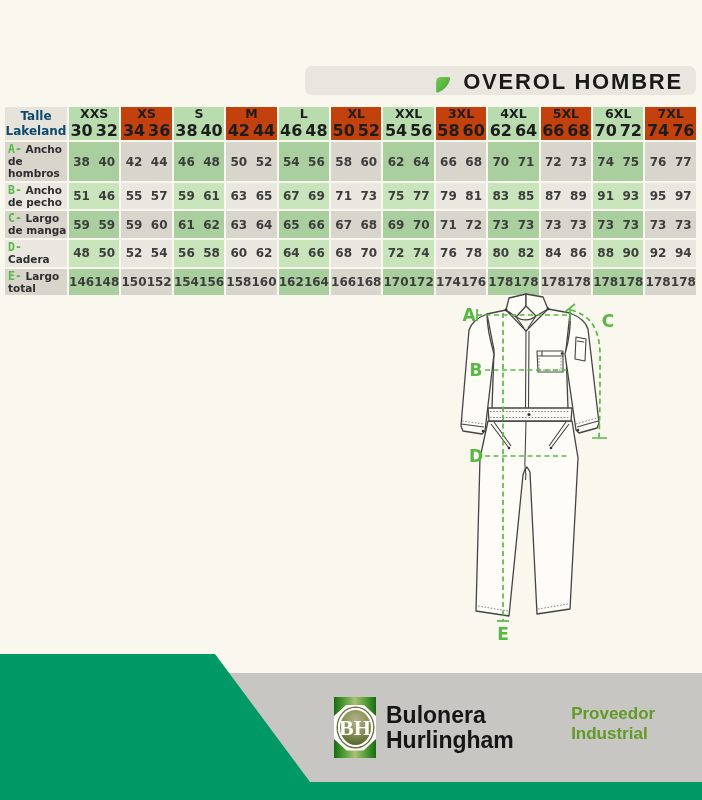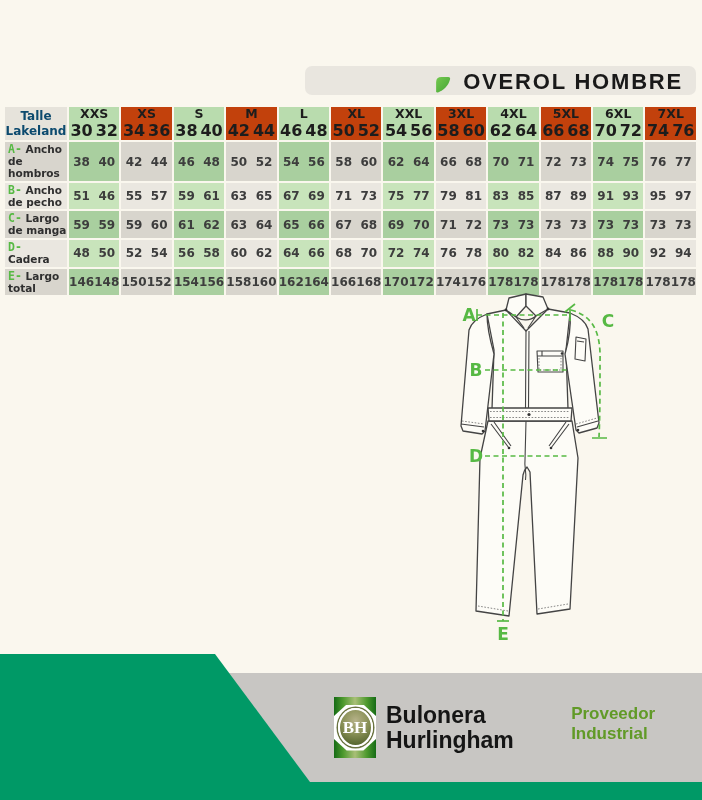--- a/index.html
+++ b/index.html
@@ -54,21 +54,21 @@
   .green-strip{position:absolute;left:0;top:782px;width:702px;height:18px;background:#009966;}
   .brand-logo{position:absolute;left:334px;top:697px;display:flex;align-items:center;gap:10px;}
   .logo-box{width:48px;height:61px;display:flex;align-items:center;justify-content:center;
             background:linear-gradient(90deg,#156b15 0%,#4e9a2e 22%,#a9bf77 50%,#4e9a2e 78%,#156b15 100%);}
   .logo-oct{width:42px;height:46px;background:#fff;display:flex;align-items:center;justify-content:center;
             clip-path:polygon(30% 0,70% 0,100% 25%,100% 75%,70% 100%,30% 100%,0 75%,0 25%);}
   .logo-circle{width:35px;height:39px;border-radius:50%;border:2px solid #fff;box-sizing:border-box;
                background:radial-gradient(circle at 50% 30%,#b6b289 0%,#8a9157 45%,#5c6b33 80%,#47541f 100%);
                display:flex;align-items:center;justify-content:center;
                box-shadow:0 0 0 1.5px #6a7340;}
-  .monogram{color:#fff;font-family:"Liberation Serif",serif;font-weight:700;font-size:17px;letter-spacing:0;}
+  .monogram{color:#fff;font-family:"Liberation Serif",serif;font-weight:700;font-size:22px;letter-spacing:0;}
   .brand-text{display:flex;flex-direction:row;justify-content:center;}
   .brand-name{font-family:"Liberation Sans",sans-serif;font-size:23px;font-weight:800;color:#151515;line-height:1.05;}
   .brand-tagline{font-family:"Liberation Sans",sans-serif;font-size:17px;font-weight:700;color:#619a27;line-height:1.15;margin-top:1px;}
 </style>
 </head>
 <body>
 
 <div class="page">
 
   <div class="header-bar">

